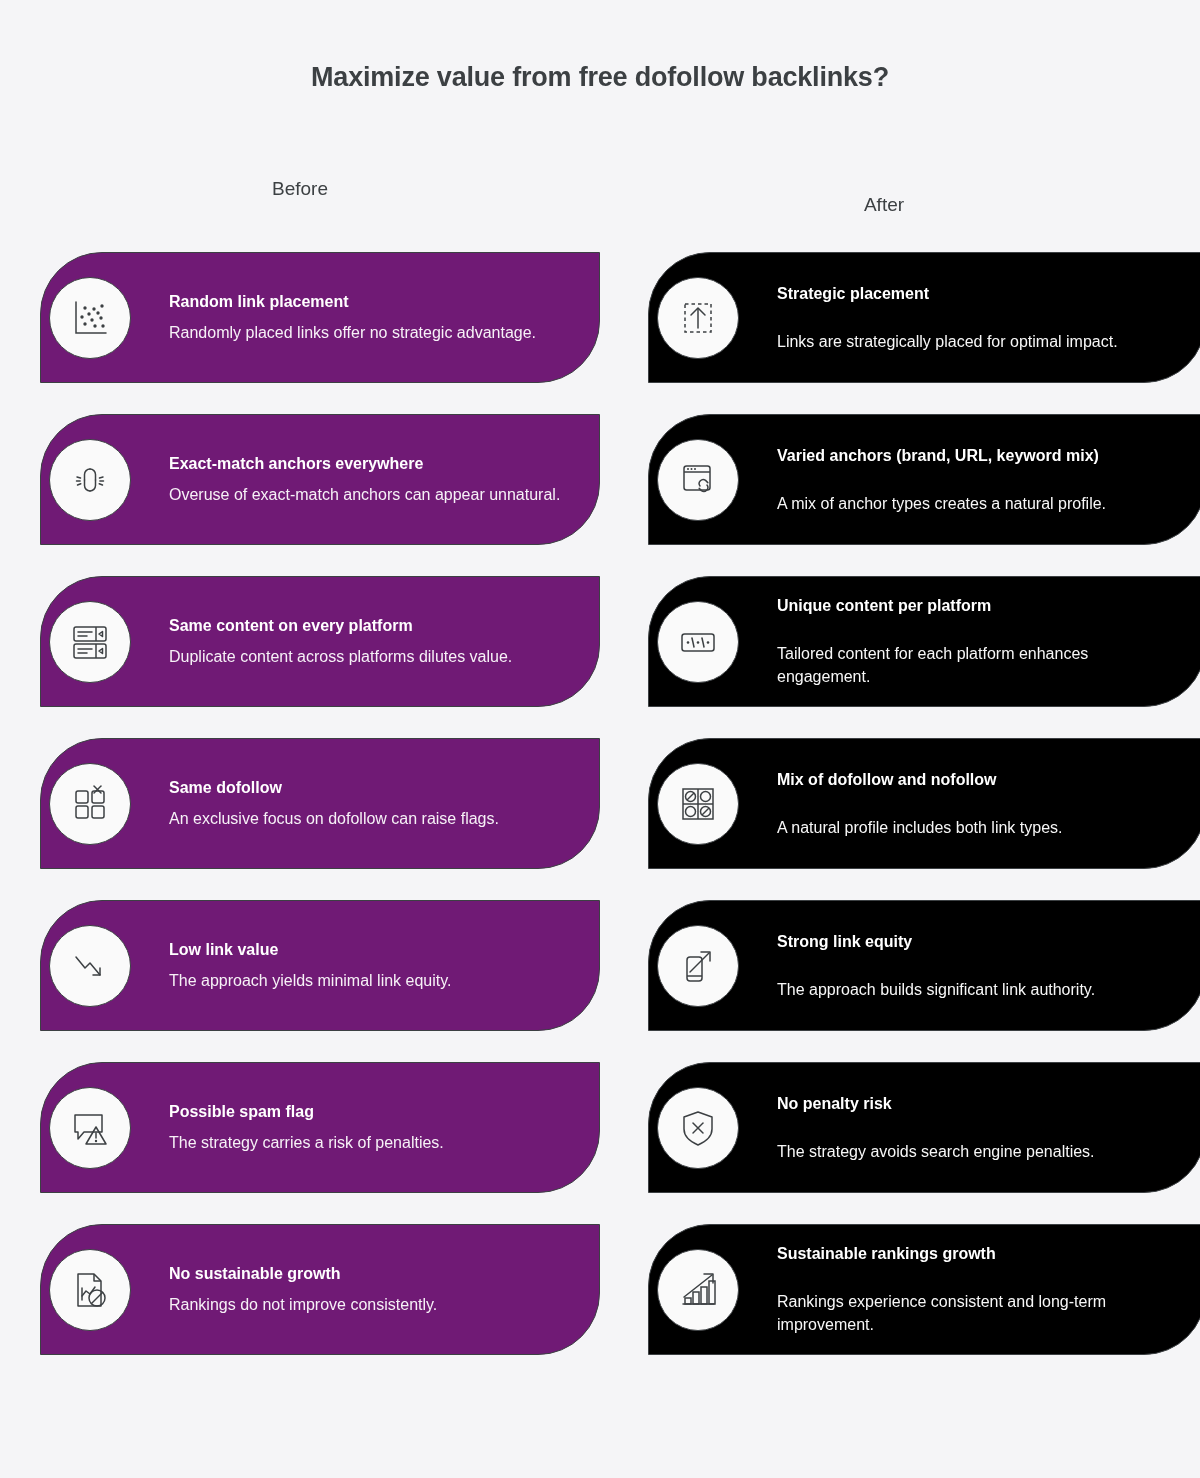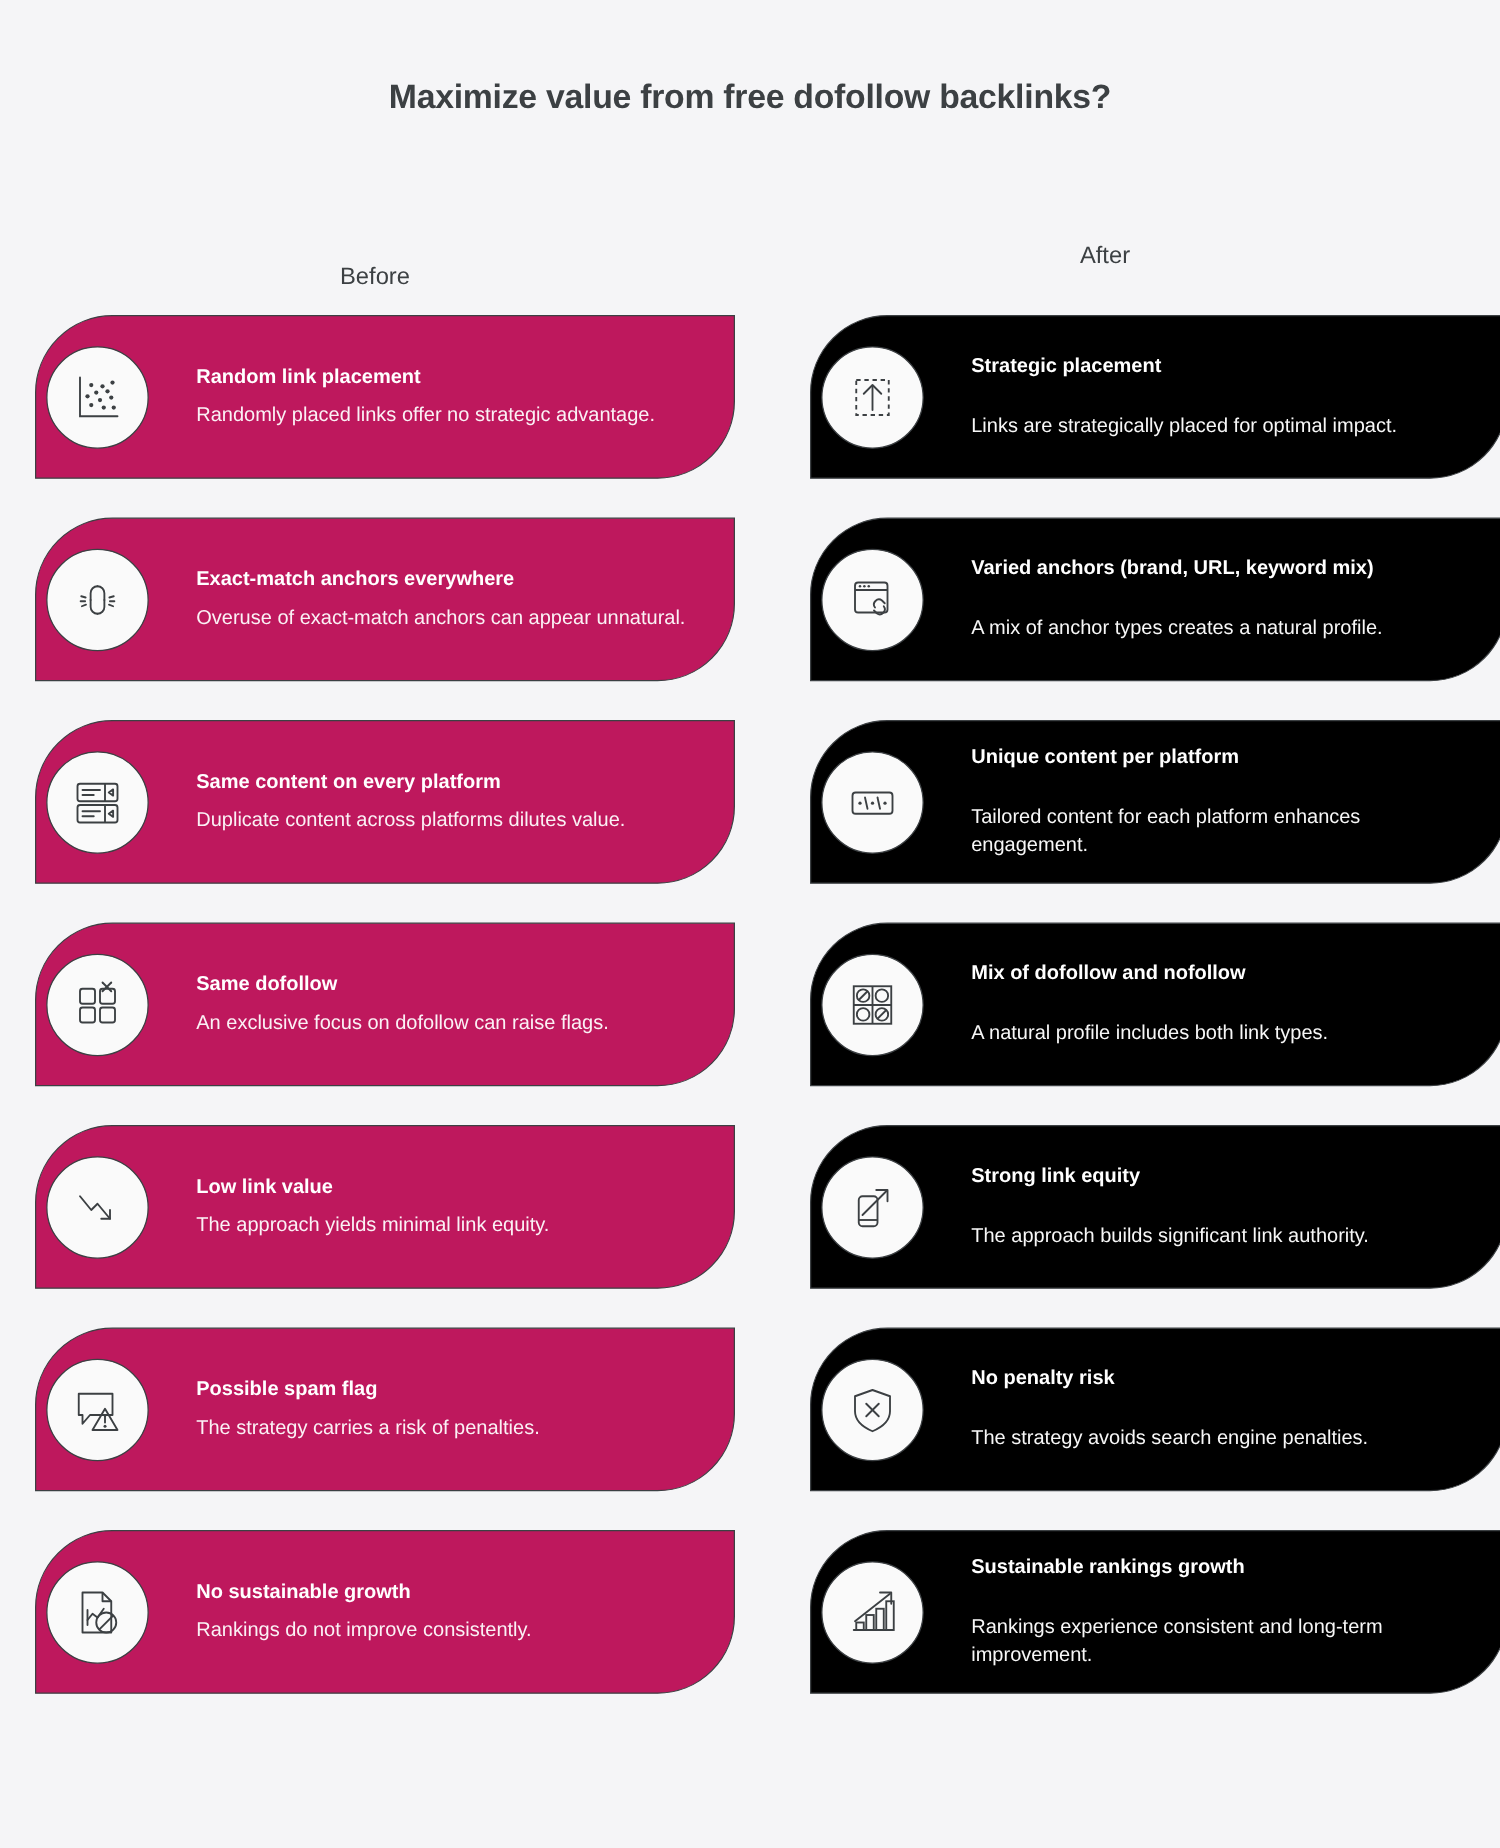--- a/index.html
+++ b/index.html
@@ -16,33 +16,33 @@
     text-align:center;
     font-size:27px;font-weight:bold;color:#3c4043;
     letter-spacing:-0.2px;
   }
 
   .col-head{
     position:absolute;top:178px;
     font-size:19px;color:#3c4043;
     text-align:center;
   }
-  .col-head.before{left:180px;width:240px;margin-top:33px;}
+  .col-head.before{left:180px;width:240px;}
   .col-head.after{left:764px;width:240px;margin-top:16px;}
 
   .grid{position:absolute;top:252px;left:0;width:1200px;}
   .row{position:relative;height:162px;}
 
   .card{
     position:absolute;top:0;height:131px;
     border:1.4px solid #3c4043;
     border-radius:62px 0 62px 0;
     box-sizing:border-box;
   }
-  .card.before{left:28px;width:560px;background:#be185d;}
+  .card.before{left:40px;width:560px;background:#701a75;}
   .card.after{left:648px;width:558px;background:#000000;}
 
   .icon-wrap{
     position:absolute;left:-42px;top:50%;
     transform:translateY(-50%);
     width:82px;height:82px;border-radius:50%;
     background:#fafafa;border:1.4px solid #3c4043;
     display:flex;align-items:center;justify-content:center;
     box-sizing:border-box;
   }

